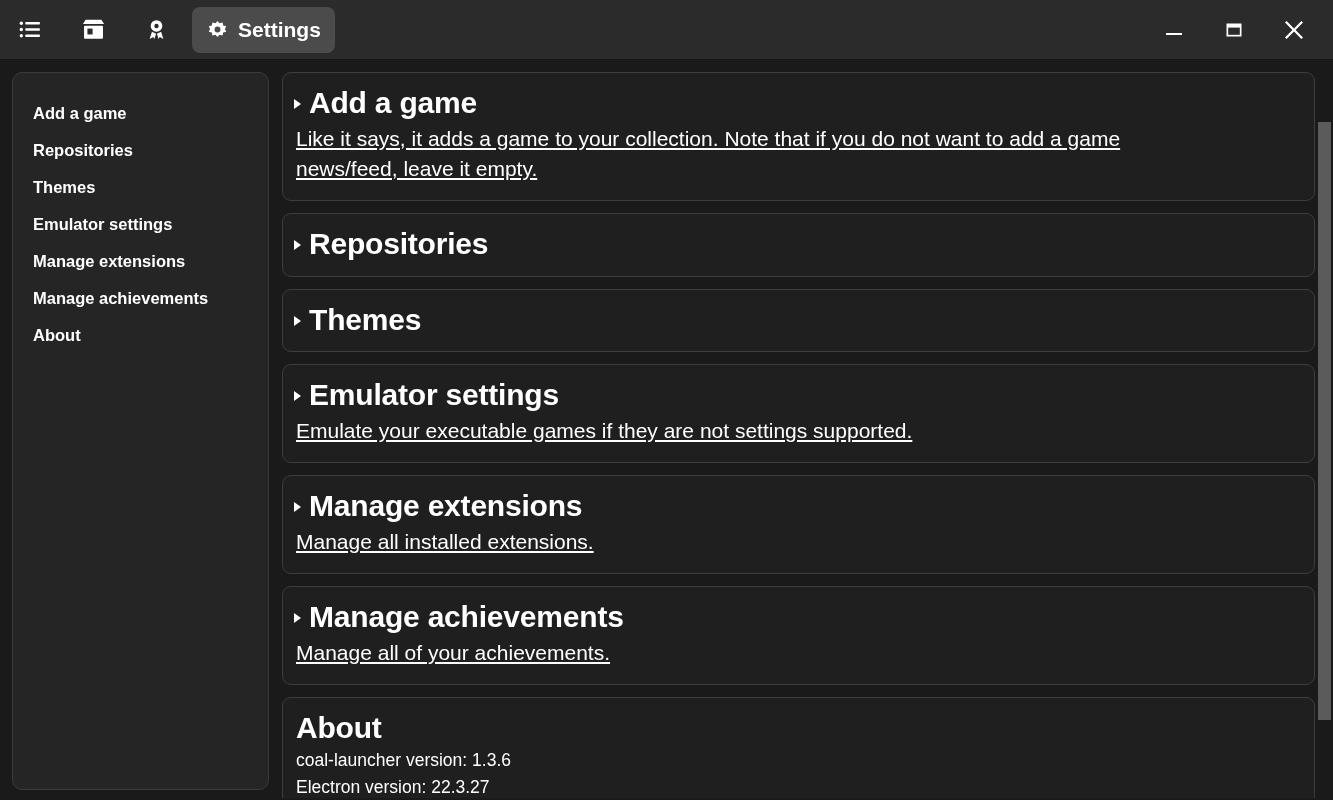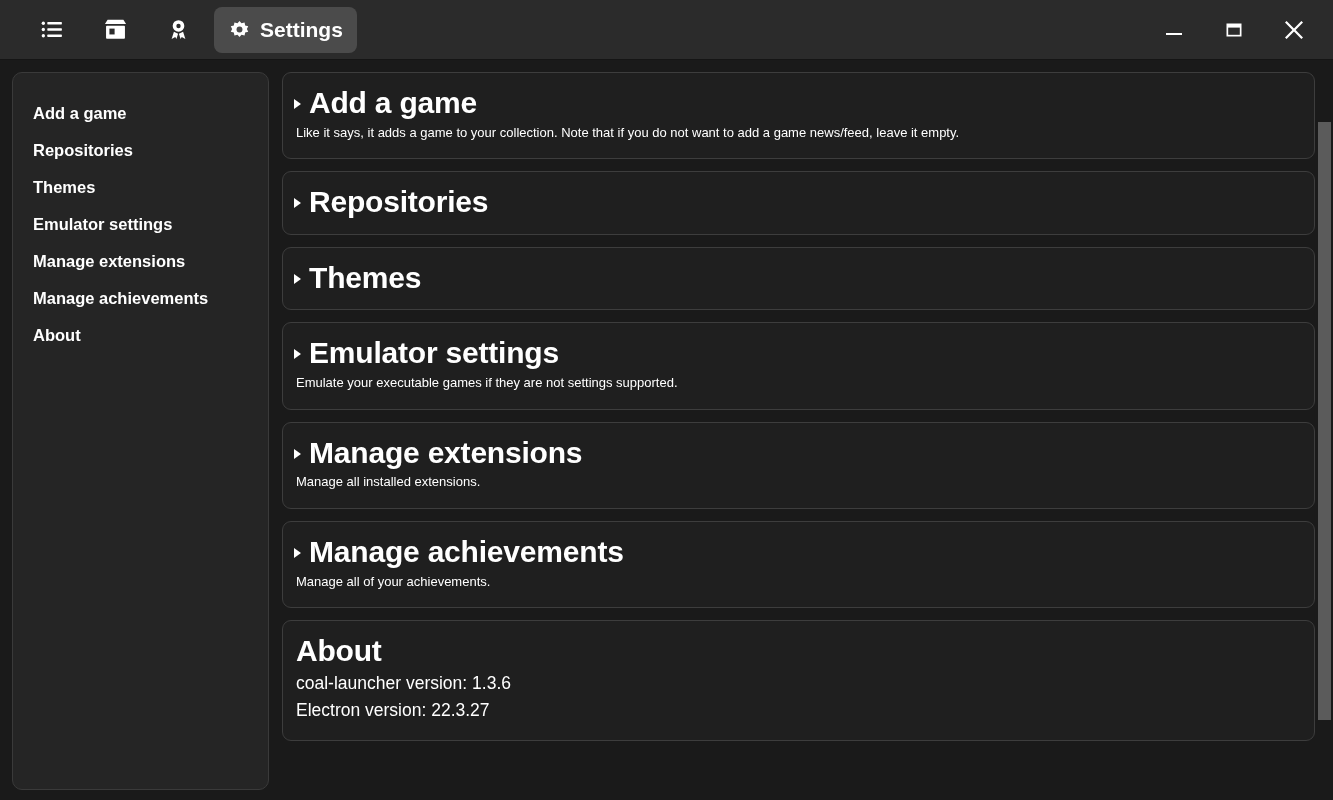--- a/index.html
+++ b/index.html
@@ -18,21 +18,21 @@
     background: #2b2b2b;
     display: flex;
     align-items: center;
     border-bottom: 1px solid #151515;
     position: relative;
   }
   .nav-tabs {
     display: flex;
     align-items: center;
     gap: 0;
-    padding-left: 26px;
+    padding-left: 4px;
   }
   .tab {
     display: flex;
     align-items: center;
     gap: 9px;
     height: 46px;
     padding: 0 14px;
     border-radius: 8px;
     cursor: pointer;
     color: #ffffff;
@@ -134,25 +134,26 @@
     position: relative;
     top: -4px;
   }
   .panel-title {
     font-size: 30px;
     font-weight: bold;
     line-height: 1.05;
     letter-spacing: -0.2px;
   }
   .panel-desc {
-    font-size: 13px;
+    font-size: 21px;
     line-height: 1.45;
     margin-top: 5px;
     padding-left: 2px;
     max-width: 905px;
+    text-decoration: underline;
   }
   .panel.about { padding-left: 13px; }
   .panel.about .panel-title { margin-bottom: 3px; }
   .about-line {
     font-size: 17.5px;
     line-height: 1.55;
   }
 
   
   .scrollbar-track {

